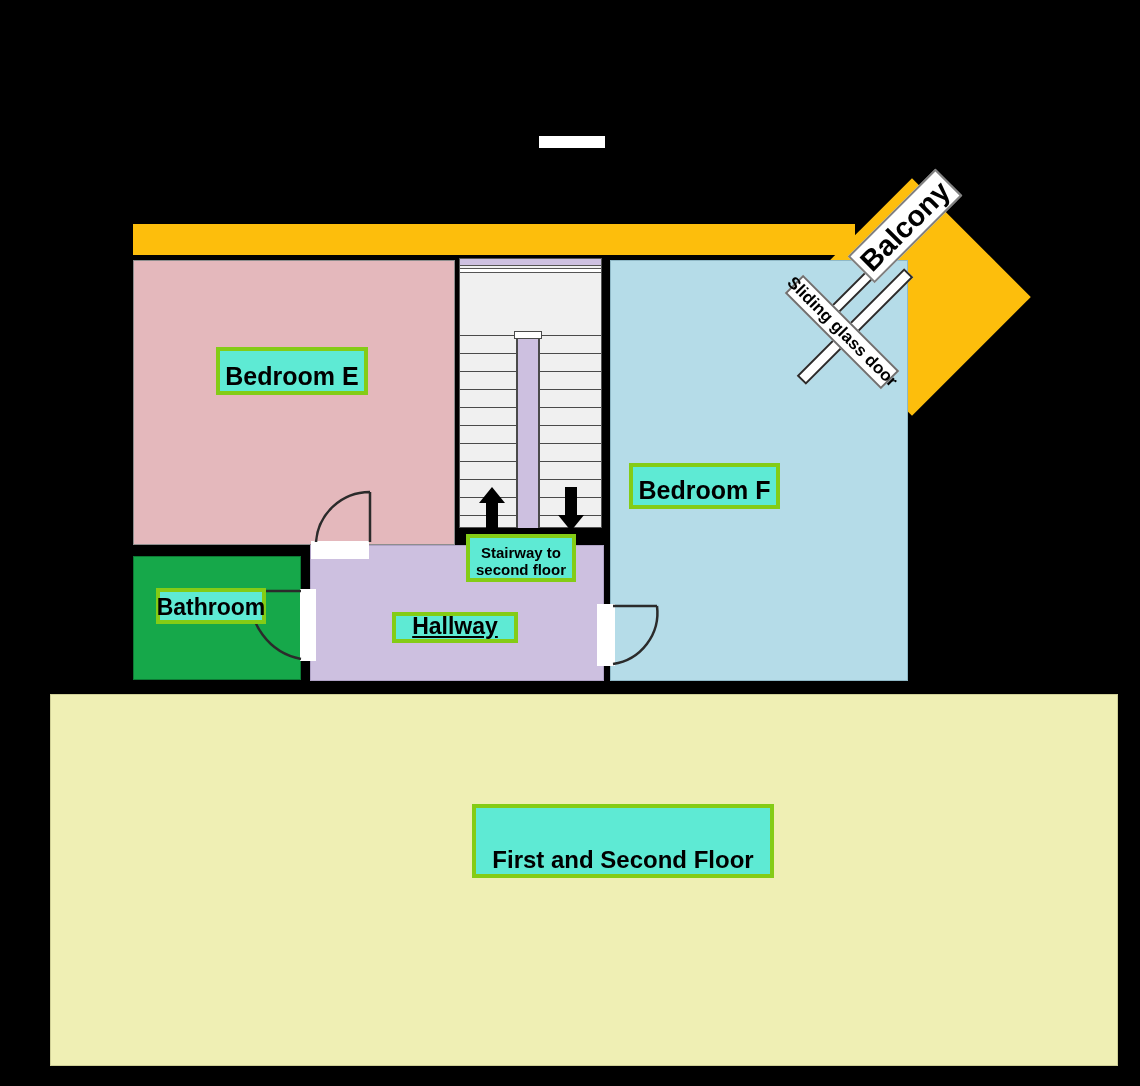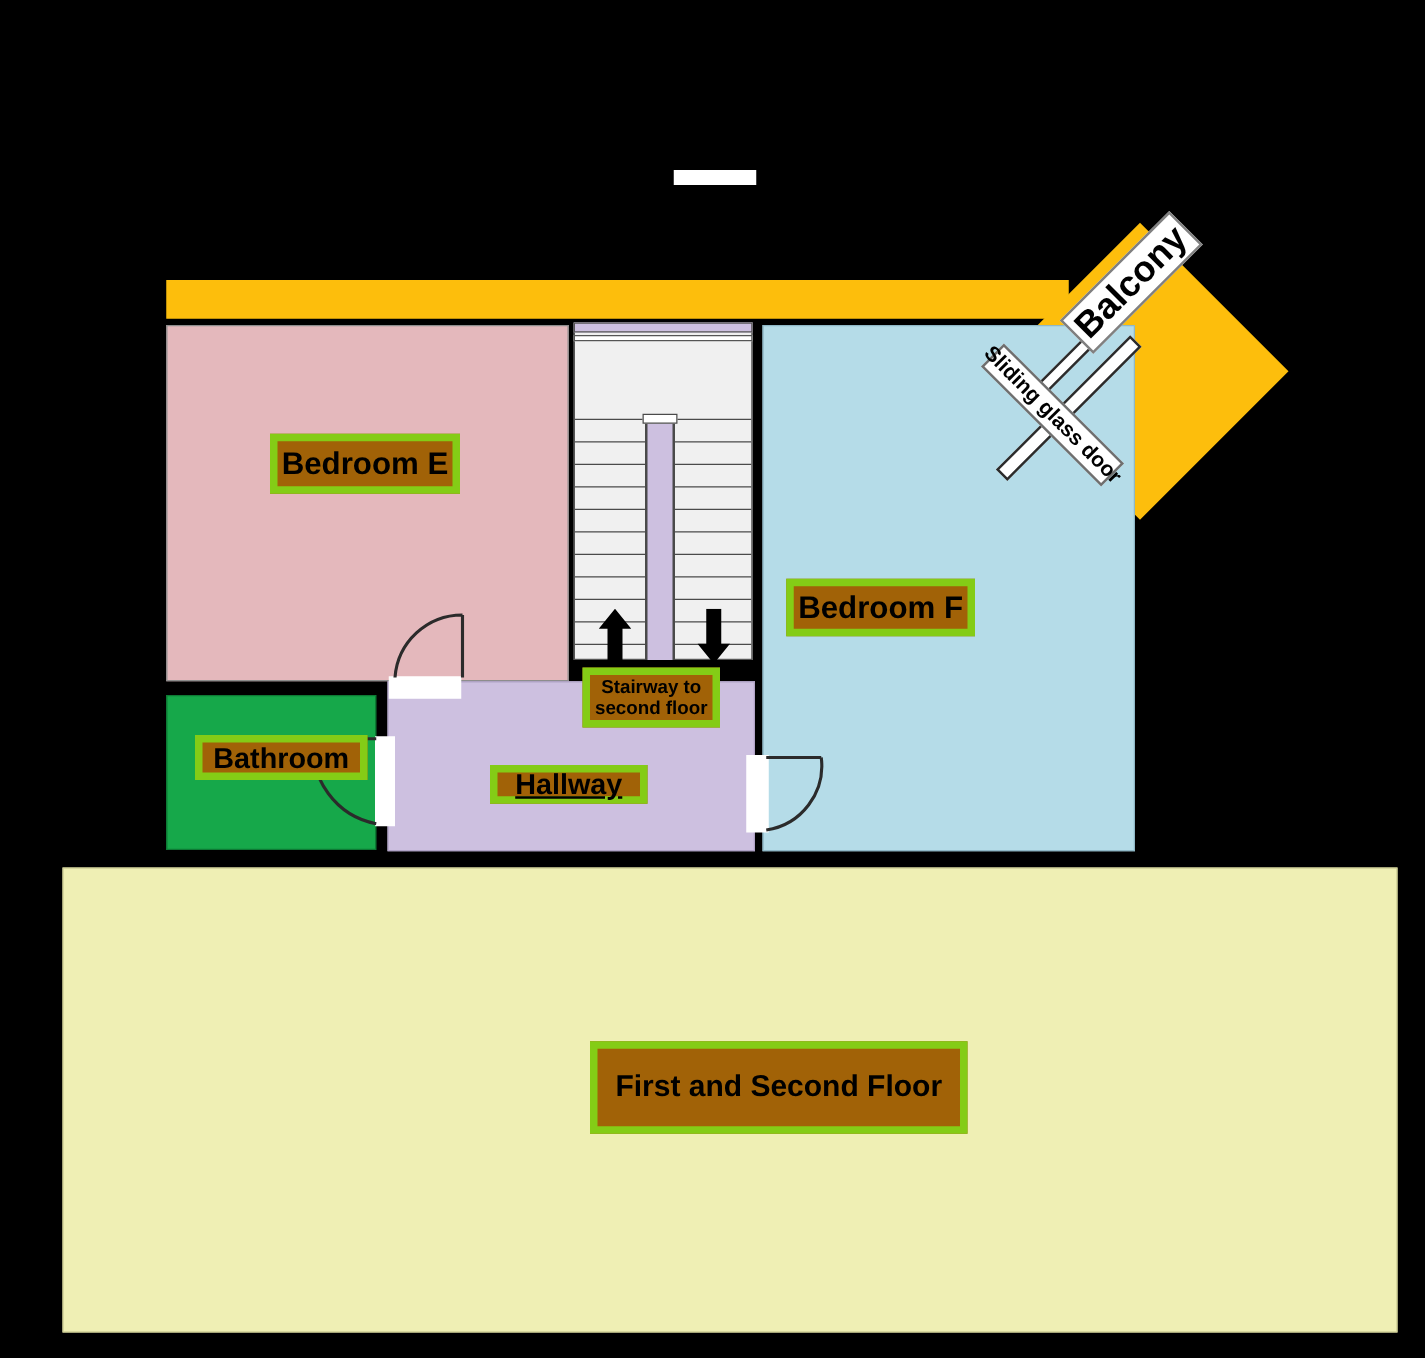--- a/index.html
+++ b/index.html
@@ -281,51 +281,51 @@
   
   .de-gap { left: 311px; top: 541px; width: 58px; height: 18px; }
   
   .ba-gap { left: 300px; top: 589px; width: 16px; height: 72px; }
   
   .bf-gap { left: 597px; top: 604px; width: 18px; height: 62px; }
 
   
   .label-box {
     position: absolute;
-    background: #a16207;
-    border: 6px solid #84cc16;
+    background: #5eead4;
+    border: 4px solid #84cc16;
     display: flex;
-    align-items: center;
+    align-items: flex-end;
     justify-content: center;
     box-sizing: border-box;
     z-index: 12;
   }
   .label-box span {
     font-weight: 700;
     color: #000000;
     white-space: nowrap;
     text-align: center;
     line-height: 1.15;
   }
   .lbl-bedroom-e { left: 216px; top: 347px; width: 152px; height: 48px; }
   .lbl-bedroom-e span { font-size: 25px; }
 
-  .lbl-bathroom { left: 156px; top: 588px; width: 138px; height: 36px; }
+  .lbl-bathroom { left: 156px; top: 588px; width: 110px; height: 36px; }
   .lbl-bathroom span { font-size: 23px; }
 
   .lbl-hallway { left: 392px; top: 612px; width: 126px; height: 31px; }
   .lbl-hallway span { font-size: 23px; text-decoration: underline; }
 
   .lbl-bedroom-f { left: 629px; top: 463px; width: 151px; height: 46px; }
   .lbl-bedroom-f span { font-size: 25px; }
 
   .lbl-stairway { left: 466px; top: 534px; width: 110px; height: 48px; }
   .lbl-stairway span { font-size: 15px; }
 
-  .lbl-floors { left: 472px; top: 833px; width: 302px; height: 74px; }
+  .lbl-floors { left: 472px; top: 804px; width: 302px; height: 74px; }
   .lbl-floors span { font-size: 24px; }
 </style>
 </head>
 <body>
 
 <div class="stage">
 
   <div class="title-tab"></div>
 
   <div class="balcony"></div>

